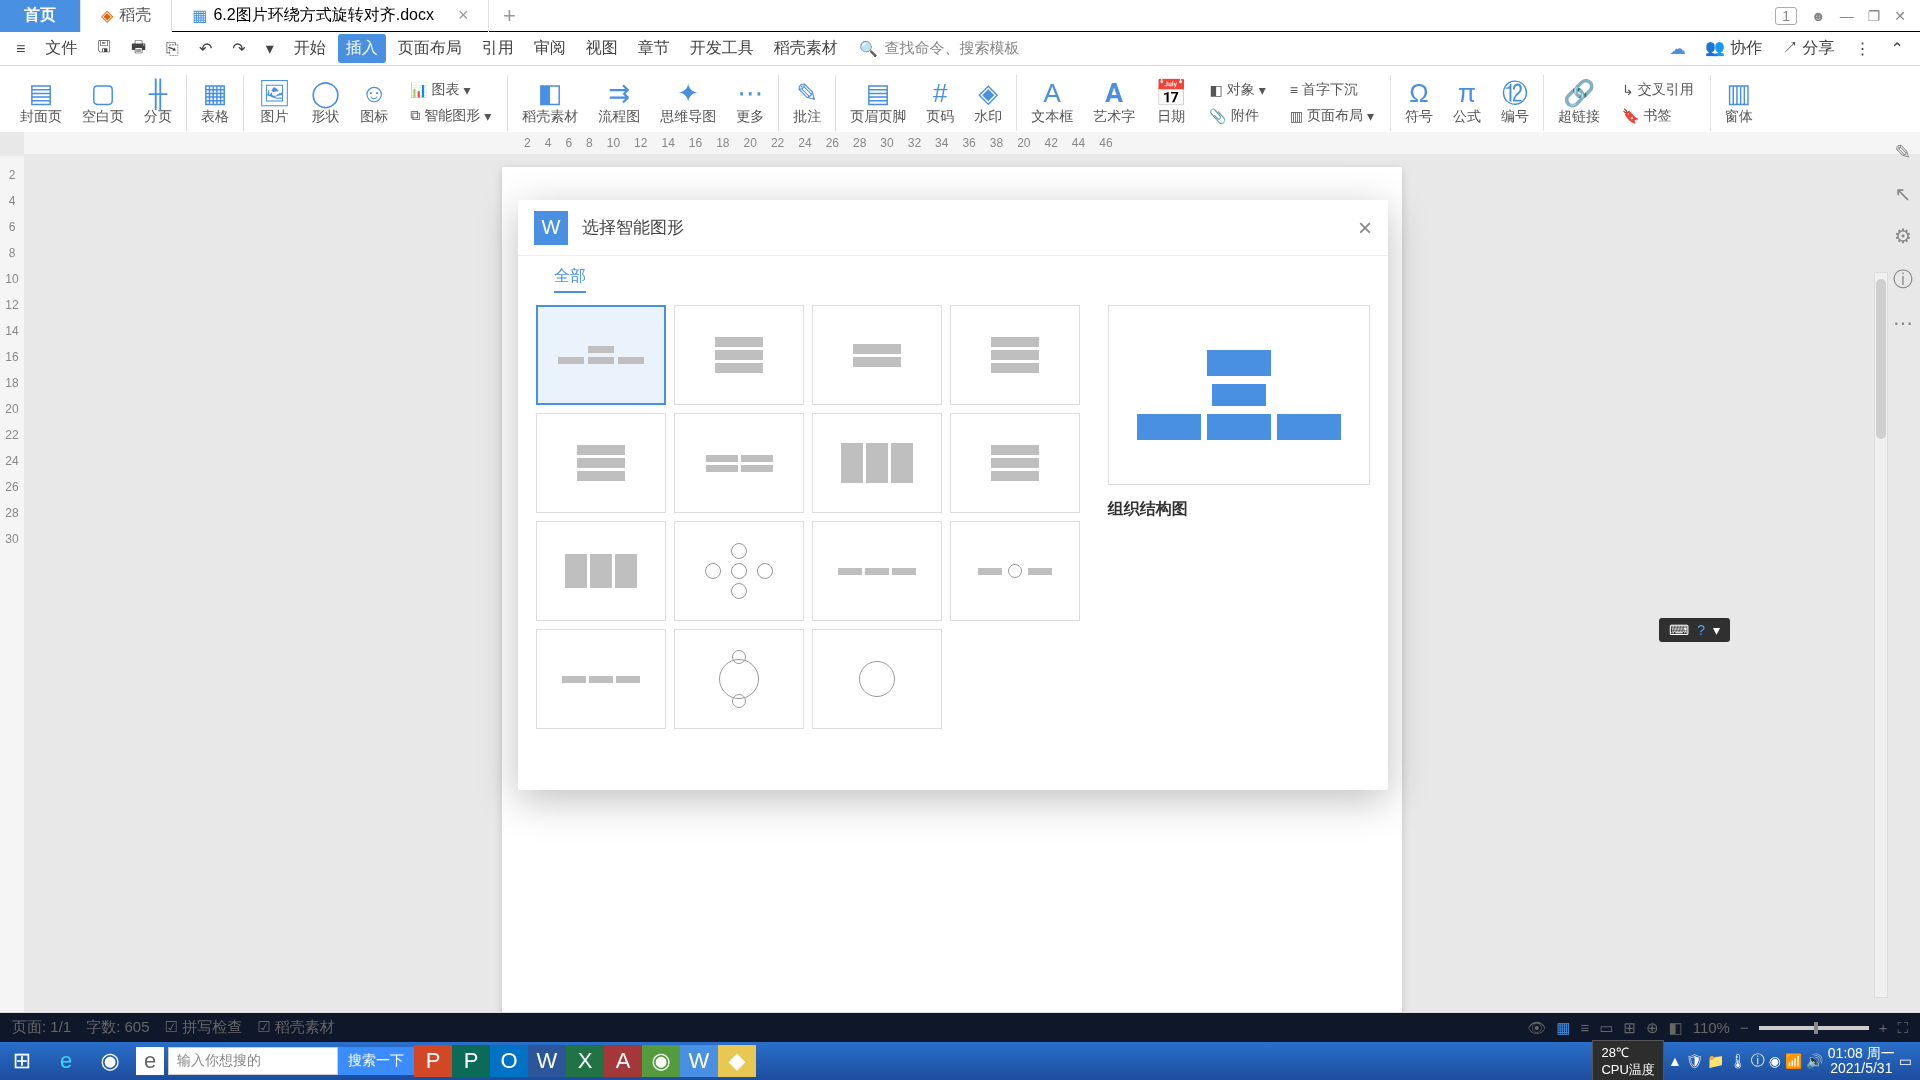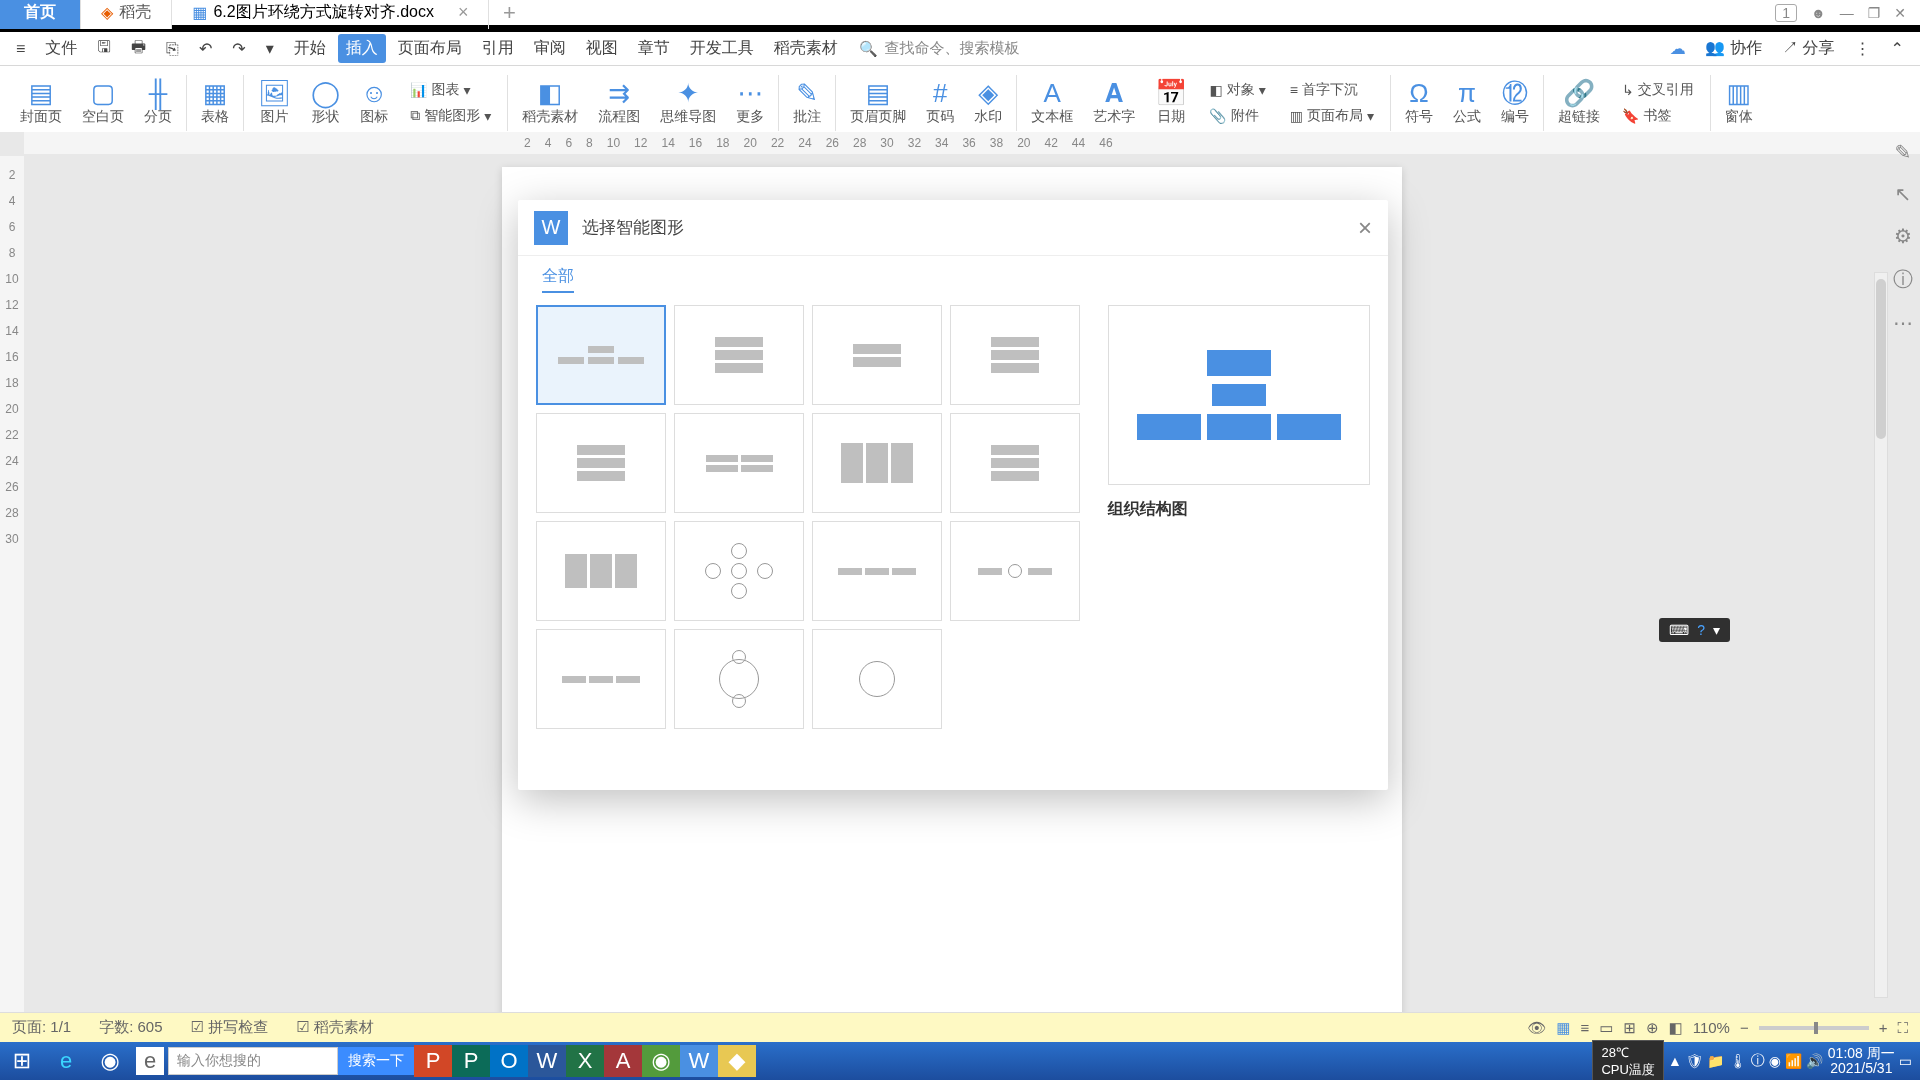--- a/index.html
+++ b/index.html
@@ -1,19 +1,19 @@
 <!DOCTYPE html>
 <html><head>
   <meta charset="utf-8">
   <style>
     *{margin:0;padding:0;box-sizing:border-box;font-family:"Microsoft YaHei",sans-serif}
     body{background:#f0f0f0;width:1920px;height:1080px;overflow:hidden;position:relative;font-size:14px}
 
     
-    .titlebar{height:32px;background:#fff;display:flex;align-items:center;border-bottom:7px solid #000000}
+    .titlebar{height:32px;background:#fff;display:flex;align-items:center;border-bottom:1px solid #000000}
     .tab{height:32px;padding:0 20px;display:flex;align-items:center;gap:6px;font-size:16px;border-right:1px solid #e0e0e0;cursor:pointer}
     .tab.home{background:#4a90e2;color:#fff;font-weight:bold;padding:0 24px}
     .tab.docker{background:#fff;color:#555}
     .tab-close{color:#999;font-size:18px;margin-left:18px}
     .tab-plus{width:40px;display:flex;align-items:center;justify-content:center;color:#999;font-size:22px}
     .winctrl{margin-left:auto;display:flex;align-items:center;gap:14px;margin-right:14px;color:#888}
     .sqbadge{border:1px solid #aaa;font-size:14px;padding:0 6px;border-radius:3px}
 
     
     .menubar{height:34px;background:#fff;display:flex;align-items:center;padding:0 8px;gap:4px;border-bottom:1px solid #d8d8d8}
@@ -41,38 +41,38 @@
     .rstrip{position:absolute;right:2px;top:140px;width:30px;display:flex;flex-direction:column;align-items:center;gap:18px;color:#888;font-size:20px}
     .vscroll{position:absolute;right:32px;top:140px;width:14px;bottom:44px;background:#f0f0f0;border:1px solid #ddd}
     .vthumb{height:160px;background:#cfcfcf;border-radius:7px;margin:6px auto;width:10px}
 
     
     .modal{position:absolute;top:200px;left:518px;width:870px;height:590px;background:#fff;box-shadow:0 10px 40px rgba(0,0,0,.25);border-radius:2px}
     .mhead{height:56px;display:flex;align-items:center;padding:0 16px;gap:14px;border-bottom:1px solid #eee}
     .micon{width:34px;height:34px;background:#4a90e2;display:flex;align-items:center;justify-content:center;color:#fff;font-size:20px}
     .mtitle{font-size:17px;color:#444}
     .mclose{margin-left:auto;font-size:24px;color:#888;cursor:pointer}
-    .mtabs{padding:10px 24px 6px}
+    .mtabs{padding:10px 36px 6px}
     .mtab{color:#4a90e2;border-bottom:2px solid #4a90e2;padding-bottom:4px;font-size:16px;display:inline-block}
     .mbody{display:flex;padding:6px 18px 18px}
     .gridpane{width:570px;display:grid;grid-template-columns:repeat(4,130px);grid-auto-rows:100px;gap:8px}
     .th{border:1px solid #ddd;display:flex;align-items:center;justify-content:center;cursor:pointer;position:relative;background:#fff}
     .th.sel{border:2px solid #4a90e2;background:#eaf3fc}
     .mini{display:grid;gap:3px}
     .bar{background:#bfbfbf;height:10px;width:48px}
     .bar.sm{height:7px;width:36px}
     .detail{width:270px;margin-left:18px}
     .dprev{height:180px;border:1px solid #ddd;margin-bottom:14px;display:flex;align-items:center;justify-content:center;color:#888;font-size:13px;padding:10px}
     .orgbox{background:#4a90e2;height:26px;width:64px}
     .dname{font-weight:bold;font-size:16px;color:#333;margin-bottom:10px}
     .ddesc{font-size:14px;color:#666;line-height:1.6}
     .okbtn{width:200px;height:42px;background:#4a90e2;color:#fff;border:none;font-size:17px;cursor:pointer;position:absolute;bottom:26px;right:40px}
 
     
-    .statusbar{position:absolute;bottom:38px;left:0;right:0;height:30px;background:#fef9c3;display:flex;align-items:center;padding:0 12px;font-size:15px;color:#666;gap:28px;border-top:1px solid #ddd}
+    .statusbar{position:absolute;bottom:38px;left:0;right:0;height:30px;background:#0f172a;display:flex;align-items:center;padding:0 12px;font-size:15px;color:#666;gap:15px;border-top:1px solid #ddd}
     .statusbar .right{margin-left:auto;display:flex;align-items:center;gap:10px}
 
     
     .taskbar{position:absolute;bottom:0;left:0;right:0;height:38px;background:linear-gradient(#2a6fca,#1c4d9e);display:flex;align-items:center}
     .tsearch{height:28px;width:170px;background:#fff;color:#888;font-size:14px;padding:0 8px;display:flex;align-items:center;border:1px solid #ccc}
     .tbtnsearch{height:28px;background:#3b8cff;color:#fff;padding:0 10px;display:flex;align-items:center;font-size:14px}
     .ticon{width:44px;height:36px;display:flex;align-items:center;justify-content:center;color:#fff;font-size:22px}
     .tray{margin-left:auto;display:flex;align-items:center;gap:4px;color:#fff;font-size:14px;padding-right:8px}
     .webox{background:#2d2d2d;border:1px solid #555;padding:2px 8px;font-size:13px}
 

